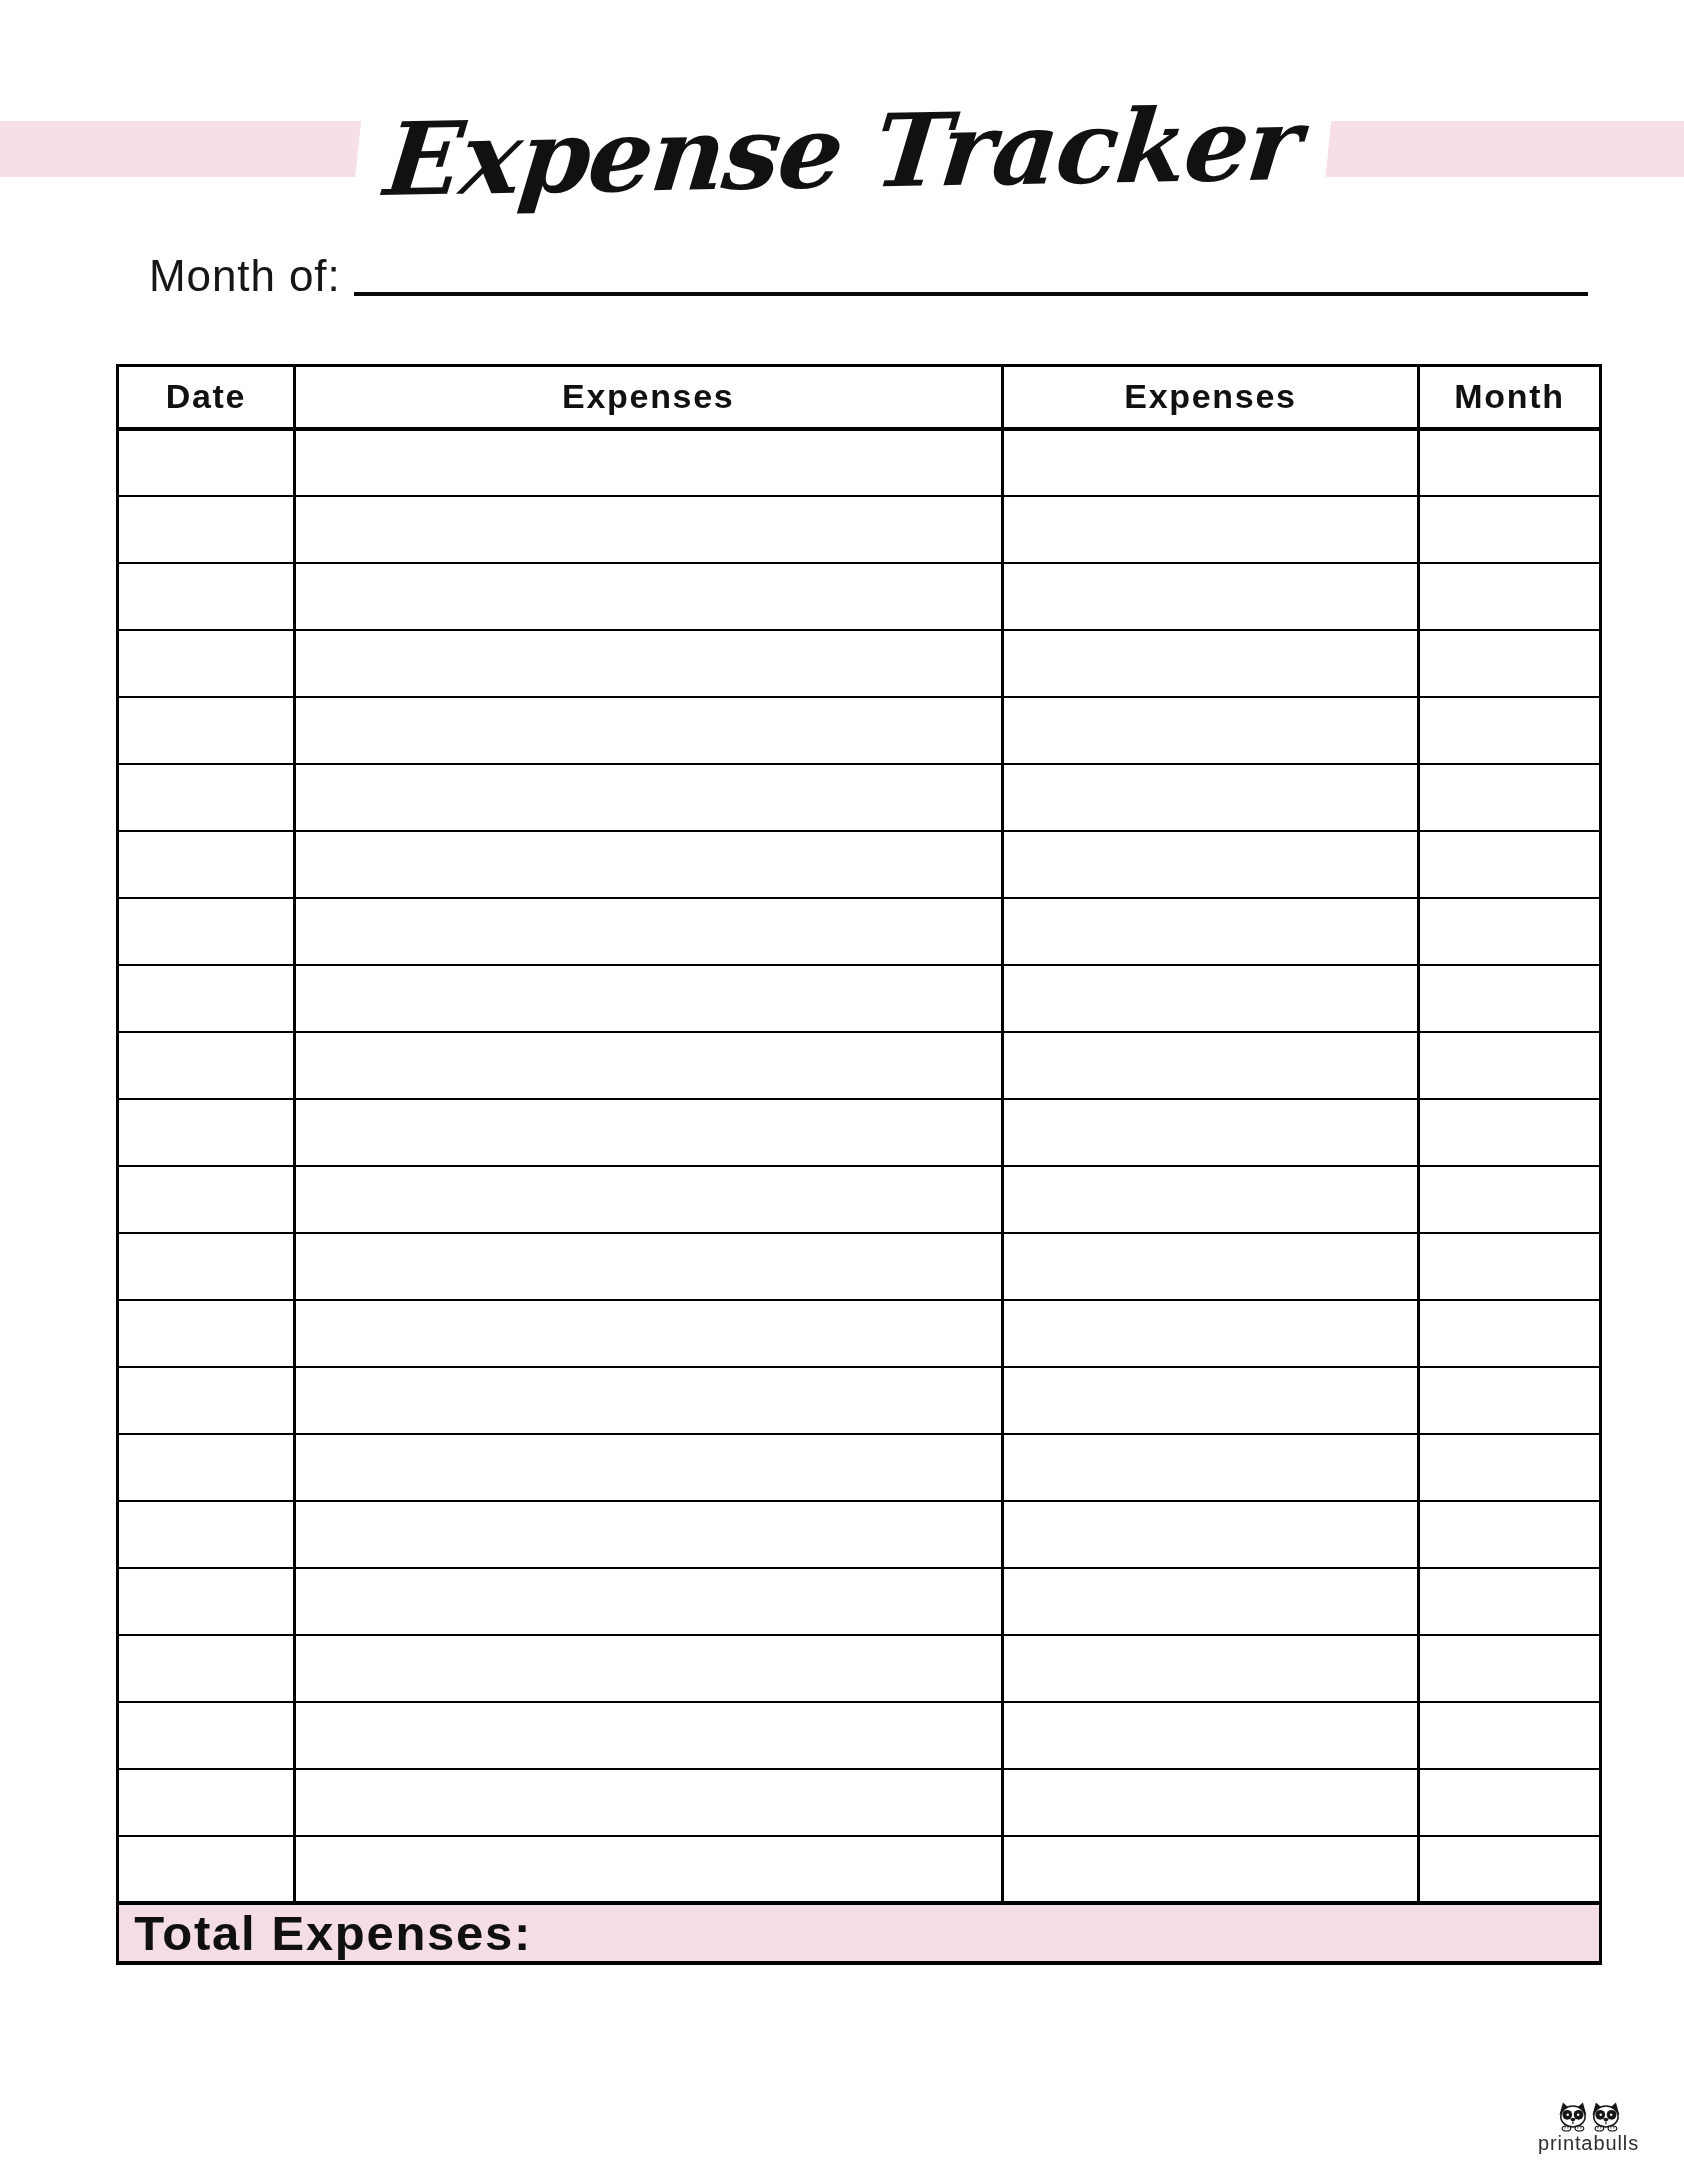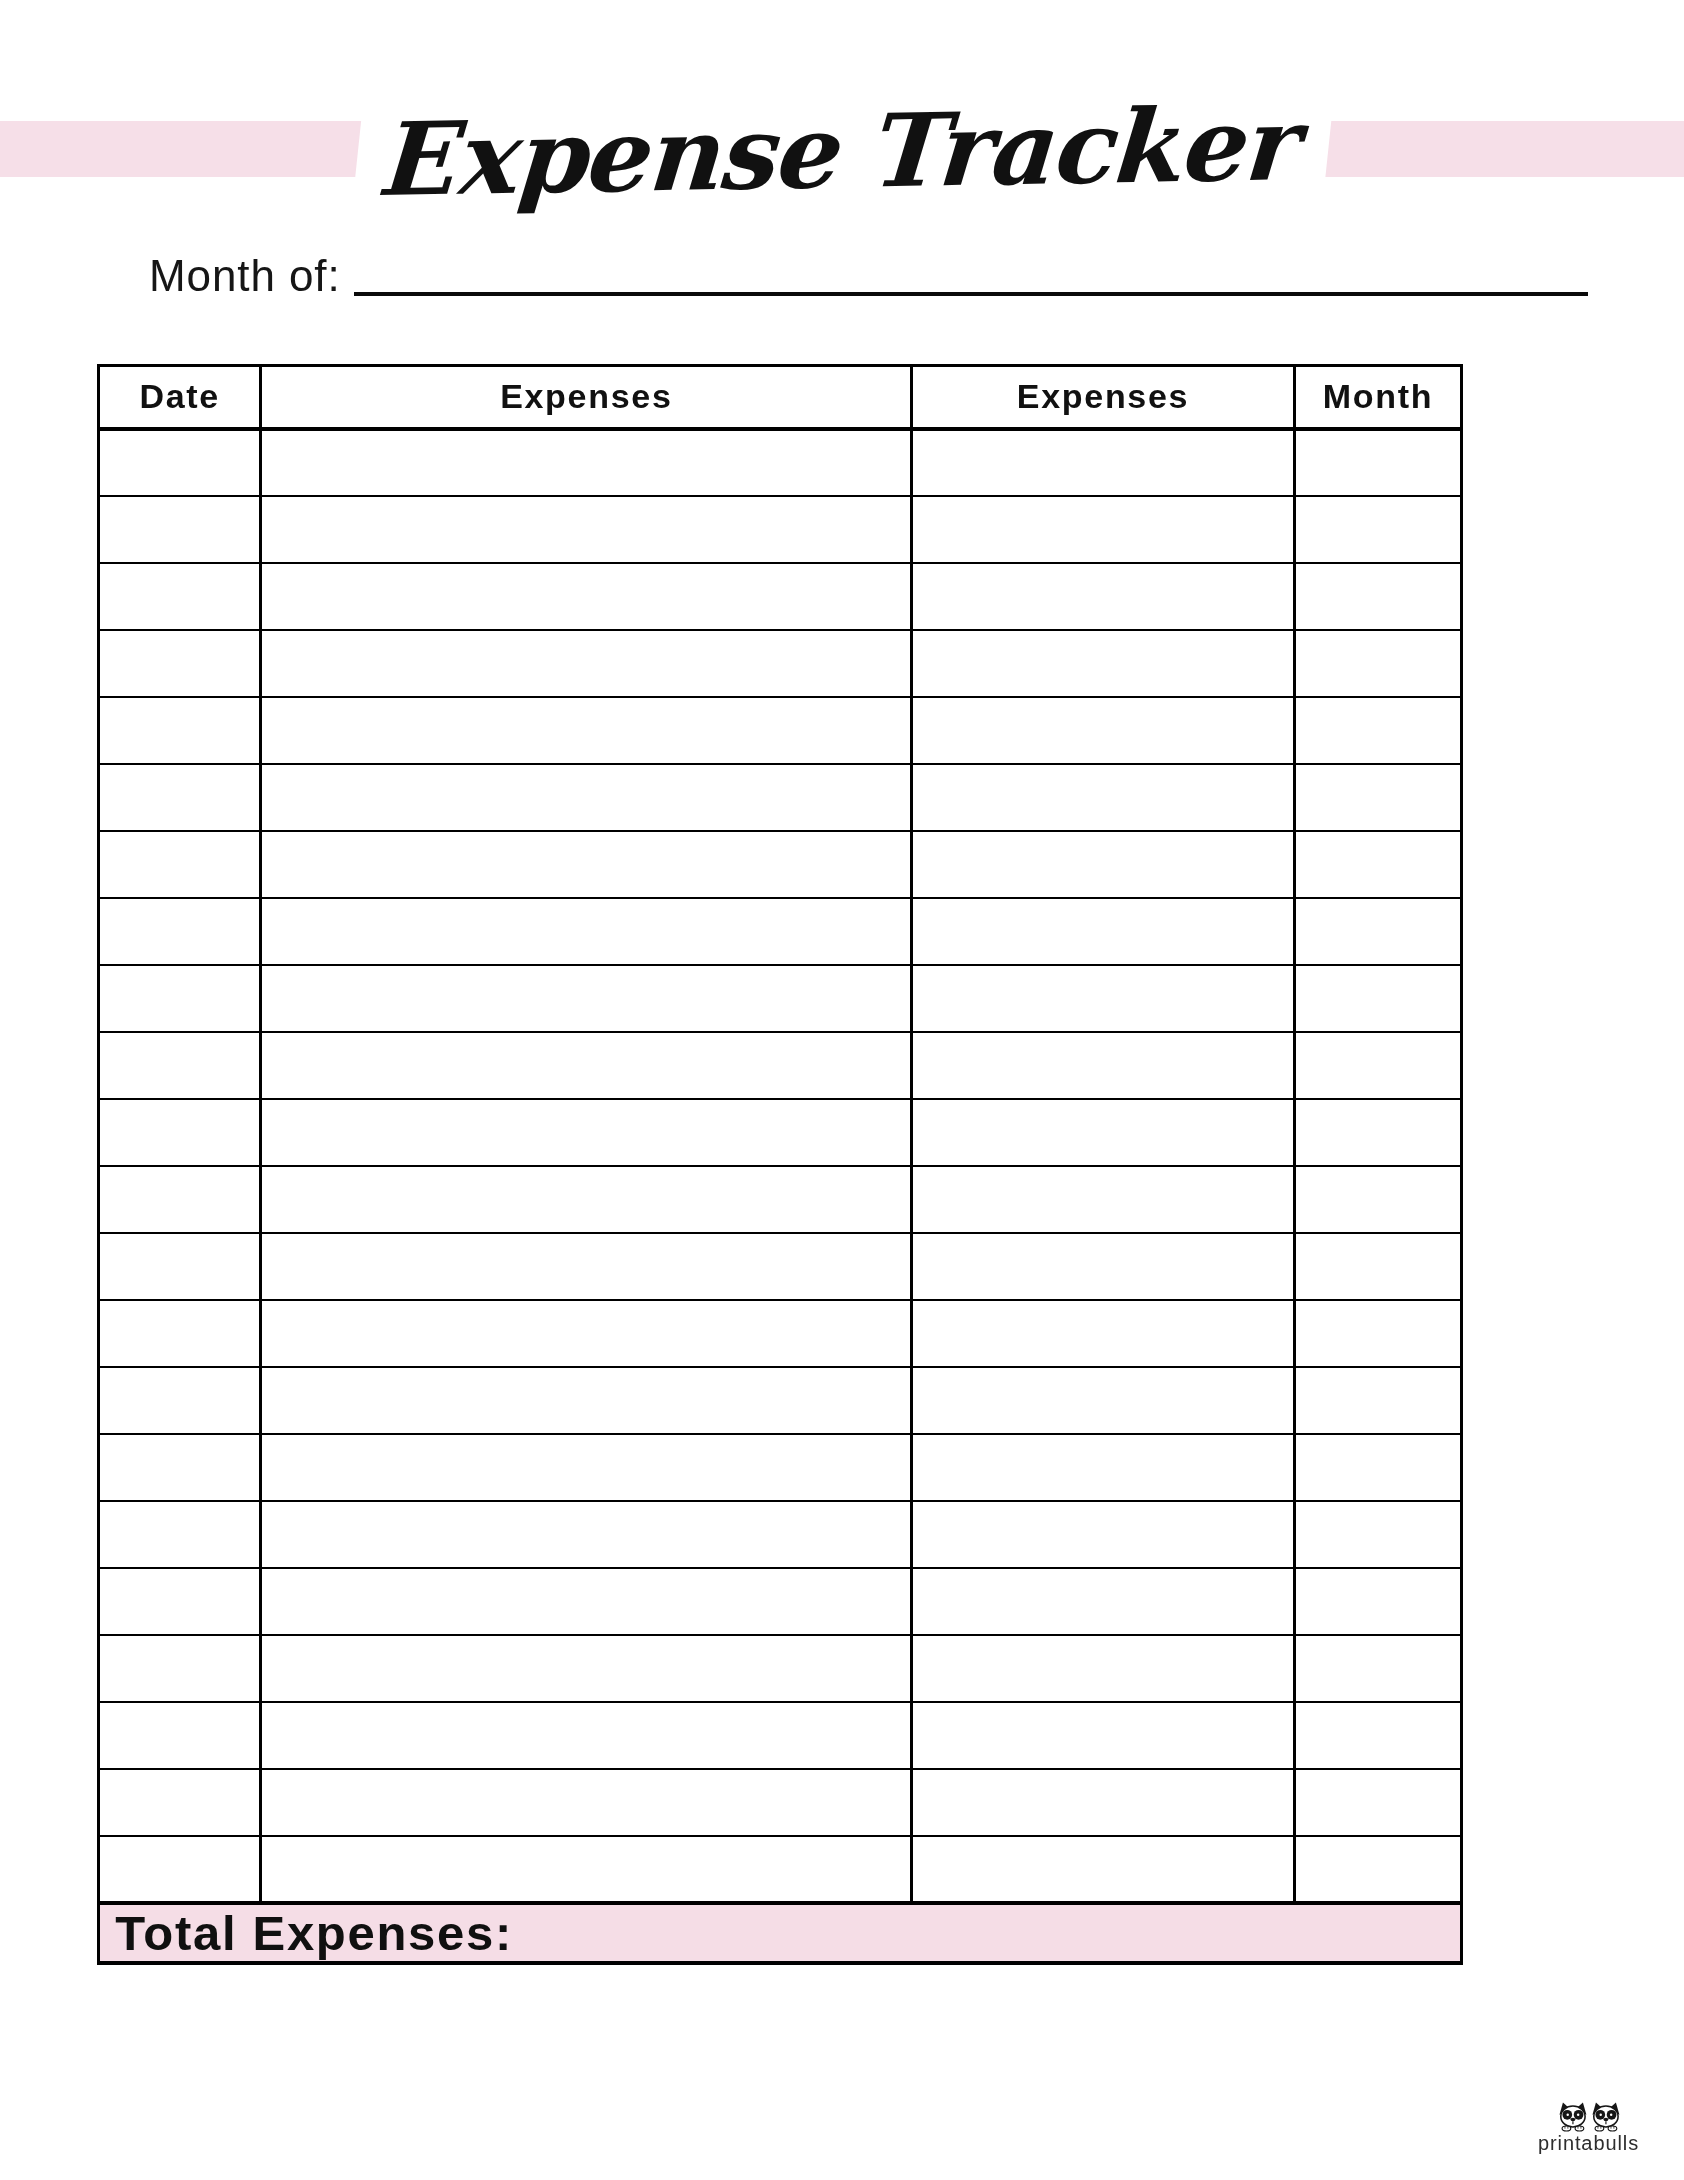--- a/index.html
+++ b/index.html
@@ -70,23 +70,23 @@
     flex: 1;
     margin-left: 13.6px;
     margin-bottom: 3.4px;
     height: 5.1px;
     border-bottom: 4.3px solid #0a0a0a;
   }
 
   
   .expense-table {
     position: absolute;
-    left: 97px;
+    left: 116px;
     top: 364px;
-    width: 1366px;
+    width: 1486px;
     border-collapse: collapse;
     table-layout: fixed;
     border: 3.4px solid #000;
   }
   .expense-table th {
     height: 63px;
     border: 3.4px solid #000;
     border-bottom-width: 4.3px;
     font-size: 34px;
     font-weight: 600;

